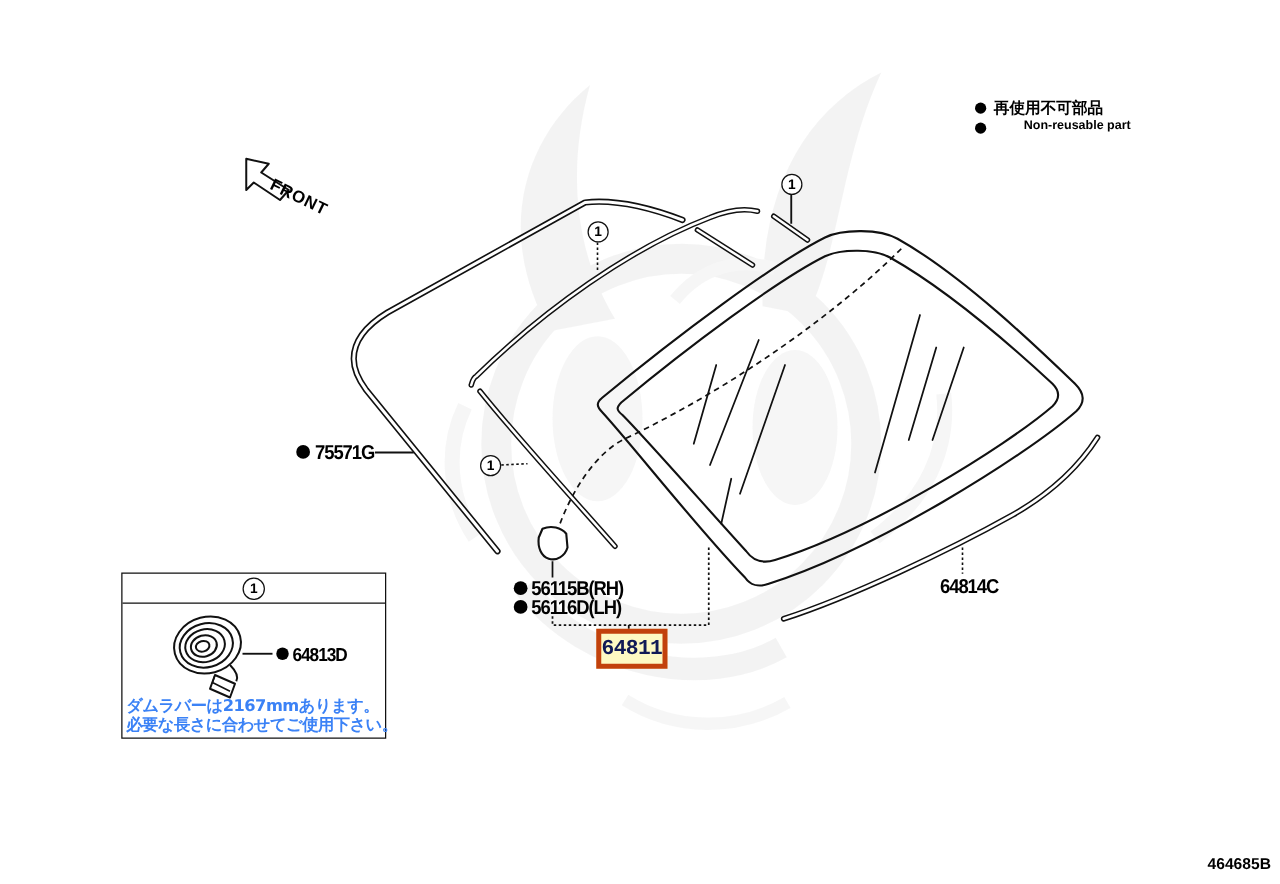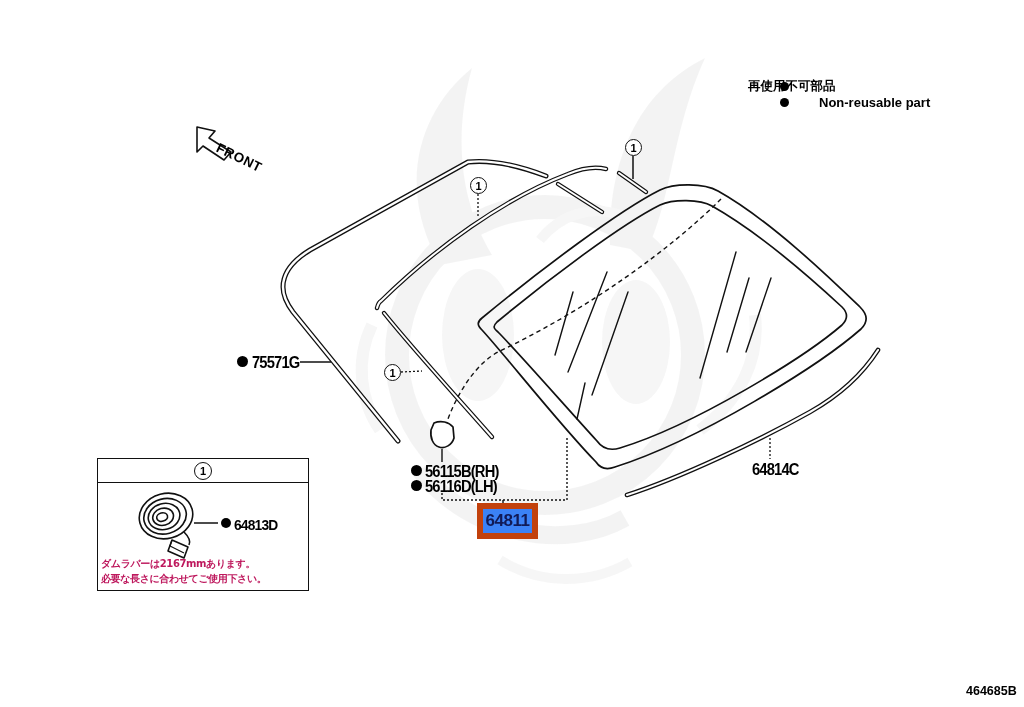--- a/index.html
+++ b/index.html
@@ -13,22 +13,22 @@
   .dot{position:absolute;background:#000;border-radius:50%;}
   .callout{position:absolute;width:15px;height:15px;border:1.8px solid #111;border-radius:50%;
            background:#fff;display:flex;align-items:center;justify-content:center;
            font:bold 11px "Liberation Sans",sans-serif;color:#000;z-index:4;}
   .hl{position:absolute;left:477px;top:503px;width:49px;height:24px;display:flex;
       align-items:center;justify-content:center;font-weight:bold;font-size:17px;
       letter-spacing:-0.5px;font-family:"Liberation Sans",sans-serif;}
   #inset{position:absolute;left:97px;top:458px;width:210px;height:131px;border:1.8px solid #111;}
   #inset .hdr{height:23px;border-bottom:1.8px solid #111;position:relative;}
   .jp{font-family:"DejaVu Sans",sans-serif;}
-  .note{position:absolute;font-size:10px;font-weight:600;letter-spacing:-0.4px;
-        white-space:nowrap;color:#be185d;line-height:1;}
+  .note{position:absolute;font-size:13px;font-weight:600;letter-spacing:-0.4px;
+        white-space:nowrap;color:#3b82f6;line-height:1;}
   #front-label{transform:rotate(26deg);transform-origin:0 0;font-size:13.5px;letter-spacing:0.5px;}
 </style>
 </head>
 <body>
 
 <div id="stage">
 
   <svg id="lineart" width="1024" height="707" viewBox="0 0 1024 707">
 
     <g opacity="0.55">
@@ -117,39 +117,39 @@
       <path d="M 184,532 C 189,537 191,541 189,545"></path>
       <path d="M 172,540 L 188,547 L 184,558 L 168,551 Z" fill="#fff" stroke-linejoin="round"></path>
       <path d="M 172,540 L 170,546 L 184,553" stroke-width="1.2"></path>
     </g>
   </svg>
 
   <div class="lbl" id="front-label" style="left:220px;top:141px;">FRONT</div>
 
   <div>
     <span class="dot" style="left:780px;top:82px;width:9px;height:9px;"></span>
-    <div class="lbl small jp" style="left:748px;top:80px;">再使用不可部品</div>
+    <div class="lbl small jp" style="left:795px;top:80px;">再使用不可部品</div>
     <span class="dot" style="left:780px;top:98px;width:9px;height:9px;"></span>
-    <div class="lbl" style="left:795px;top:96px;font-size:13px;padding-left:24px;">Non-reusable part</div>
+    <div class="lbl" style="left:795px;top:96px;font-size:10px;padding-left:24px;">Non-reusable part</div>
   </div>
 
   <div class="callout" style="left:470px;top:177px;">1</div>
   <div class="callout" style="left:625px;top:139px;">1</div>
   <div class="callout" style="left:384px;top:364px;">1</div>
 
   <span class="dot" style="left:237px;top:356px;width:11px;height:11px;"></span>
   <div class="lbl part" style="left:252px;top:355px;">75571G</div>
 
   <span class="dot" style="left:411px;top:465px;width:11px;height:11px;"></span>
   <div class="lbl part" style="left:425px;top:464px;">56115B(RH)</div>
 
   <span class="dot" style="left:411px;top:480px;width:11px;height:11px;"></span>
   <div class="lbl part" style="left:425px;top:479px;">56116D(LH)</div>
 
-  <div class="hl" style="background:#3b82f6;border:6px solid #c2410c;color:#111a56;">64811</div>
+  <div class="hl" style="background:#fef9c3;border:4px solid #c2410c;color:#111a56;font-family:Liberation Mono, monospace;">64811</div>
 
   <div class="lbl part" style="left:752px;top:462px;">64814C</div>
 
   <div id="inset">
     <div class="hdr"></div>
   </div>
   <div class="callout" style="left:194px;top:462px;width:16px;height:16px;">1</div>
   <span class="dot" style="left:221px;top:518px;width:10px;height:10px;"></span>
   <div class="lbl part" style="left:234px;top:517px;font-size:15px;">64813D</div>
   <div class="note jp" style="left:101px;top:559px;">ダムラバーは2167mmあります。</div>

